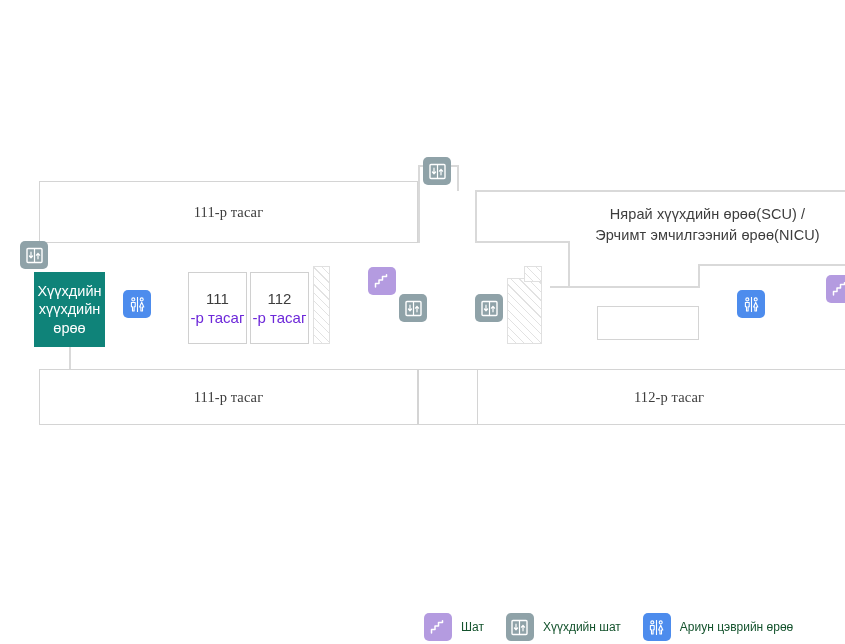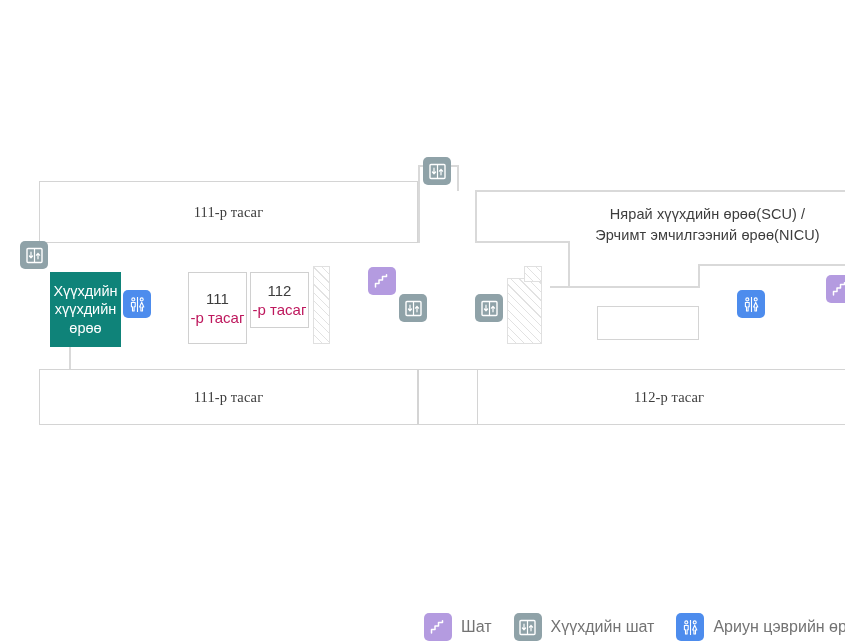--- a/index.html
+++ b/index.html
@@ -63,21 +63,21 @@
     align-items: center;
     justify-content: center;
   }
   .ward-cell .ward-num {
     font-size: 15px;
     color: #3d3d3d;
     line-height: 1.3;
   }
   .ward-cell .ward-sub {
     font-size: 15px;
-    color: #be185d;
+    color: #6d28d9;
     line-height: 1.3;
   }
 
   
   .room-highlight {
     position: absolute;
     background: #0f8379;
     display: flex;
     align-items: center;
     justify-content: center;
@@ -139,22 +139,22 @@
     width: 28px;
     height: 28px;
     border-radius: 5px;
     display: flex;
     align-items: center;
     justify-content: center;
     flex: 0 0 auto;
   }
   .legend-text {
     margin-left: 9px;
-    font-size: 16px;
-    color: #737373;
+    font-size: 12px;
+    color: #14532d;
     white-space: nowrap;
   }
 </style>
 </head>
 <body>
 
 <div id="floorplan-root">
 
   <div class="room-box" style="left:39px; top:181px; width:379px; height:62px;">
     <span class="room-label">111-р тасаг</span>
@@ -173,35 +173,35 @@
   <div class="wall" style="left:698px; top:264px; width:1.5px; height:24px;"></div>
   <div class="wall" style="left:698px; top:264px; width:147px; height:1.5px;"></div>
 
   <div class="abs" style="left:560px; top:205px; width:295px; text-align:center;">
     <div class="room-label">Нярай хүүхдийн өрөө(SCU) /</div>
     <div class="room-label" style="margin-top:3px;">Эрчимт эмчилгээний өрөө(NICU)</div>
   </div>
 
   <div class="room-box" style="left:597px; top:306px; width:102px; height:34px;"></div>
 
-  <div class="room-highlight" style="left:34px; top:272px; width:71px; height:75px;margin-left:16px;">
+  <div class="room-highlight" style="left:34px; top:272px; width:71px; height:75px;">
     <div>
       <div class="hl-text">Хүүхдийн</div>
       <div class="hl-text">хүүхдийн</div>
       <div class="hl-text">өрөө</div>
     </div>
   </div>
 
   <div class="wall" style="left:69px; top:347px; width:1.5px; height:22px;"></div>
 
   <div class="ward-cell" style="left:188px; top:272px; width:59px; height:72px;">
     <span class="ward-num">111</span>
     <span class="ward-sub">-р тасаг</span>
   </div>
-  <div class="ward-cell" style="left:250px; top:272px; width:59px; height:56px;">
+  <div class="ward-cell" style="left:250px; top:272px; width:59px; height:72px;">
     <span class="ward-num">112</span>
     <span class="ward-sub">-р тасаг</span>
   </div>
 
   <div class="hatch" style="left:313px; top:266px; width:17px; height:78px;"></div>
 
   <div class="hatch" style="left:507px; top:278px; width:35px; height:66px;"></div>
   <div class="hatch" style="left:524px; top:266px; width:18px; height:16px;"></div>
 
   <div class="room-box" style="left:39px; top:369px; width:379px; height:56px;">

